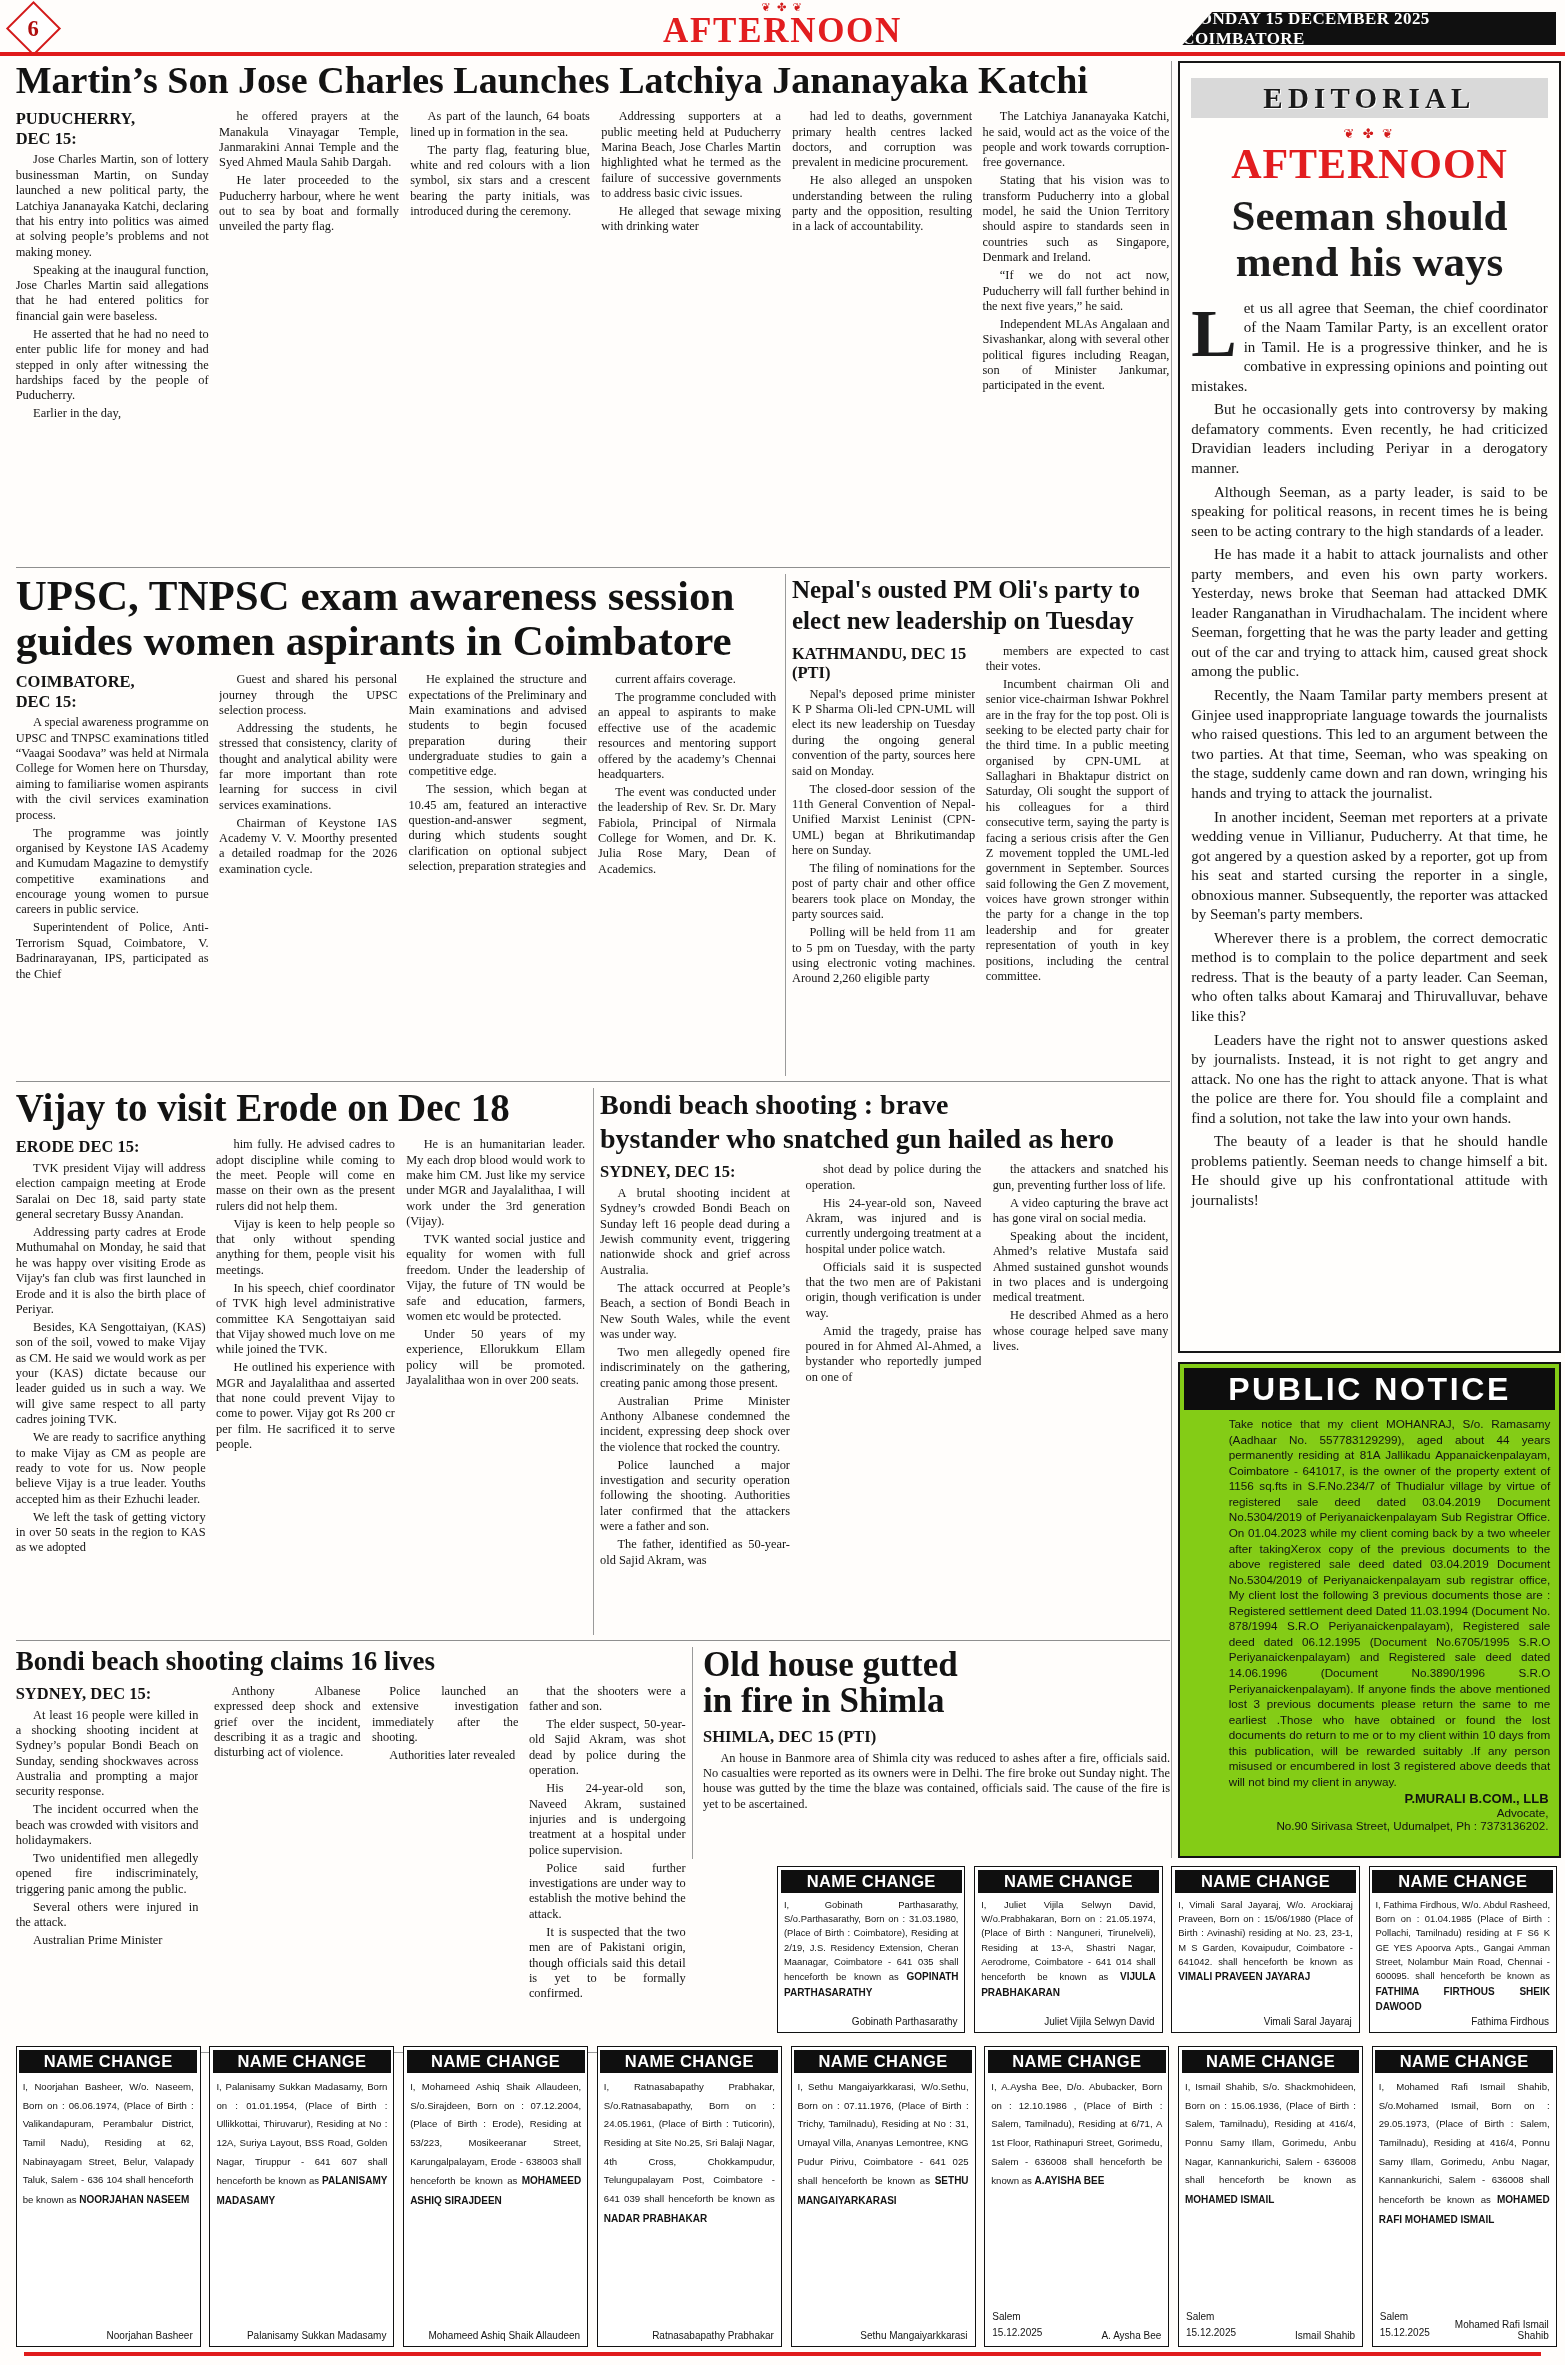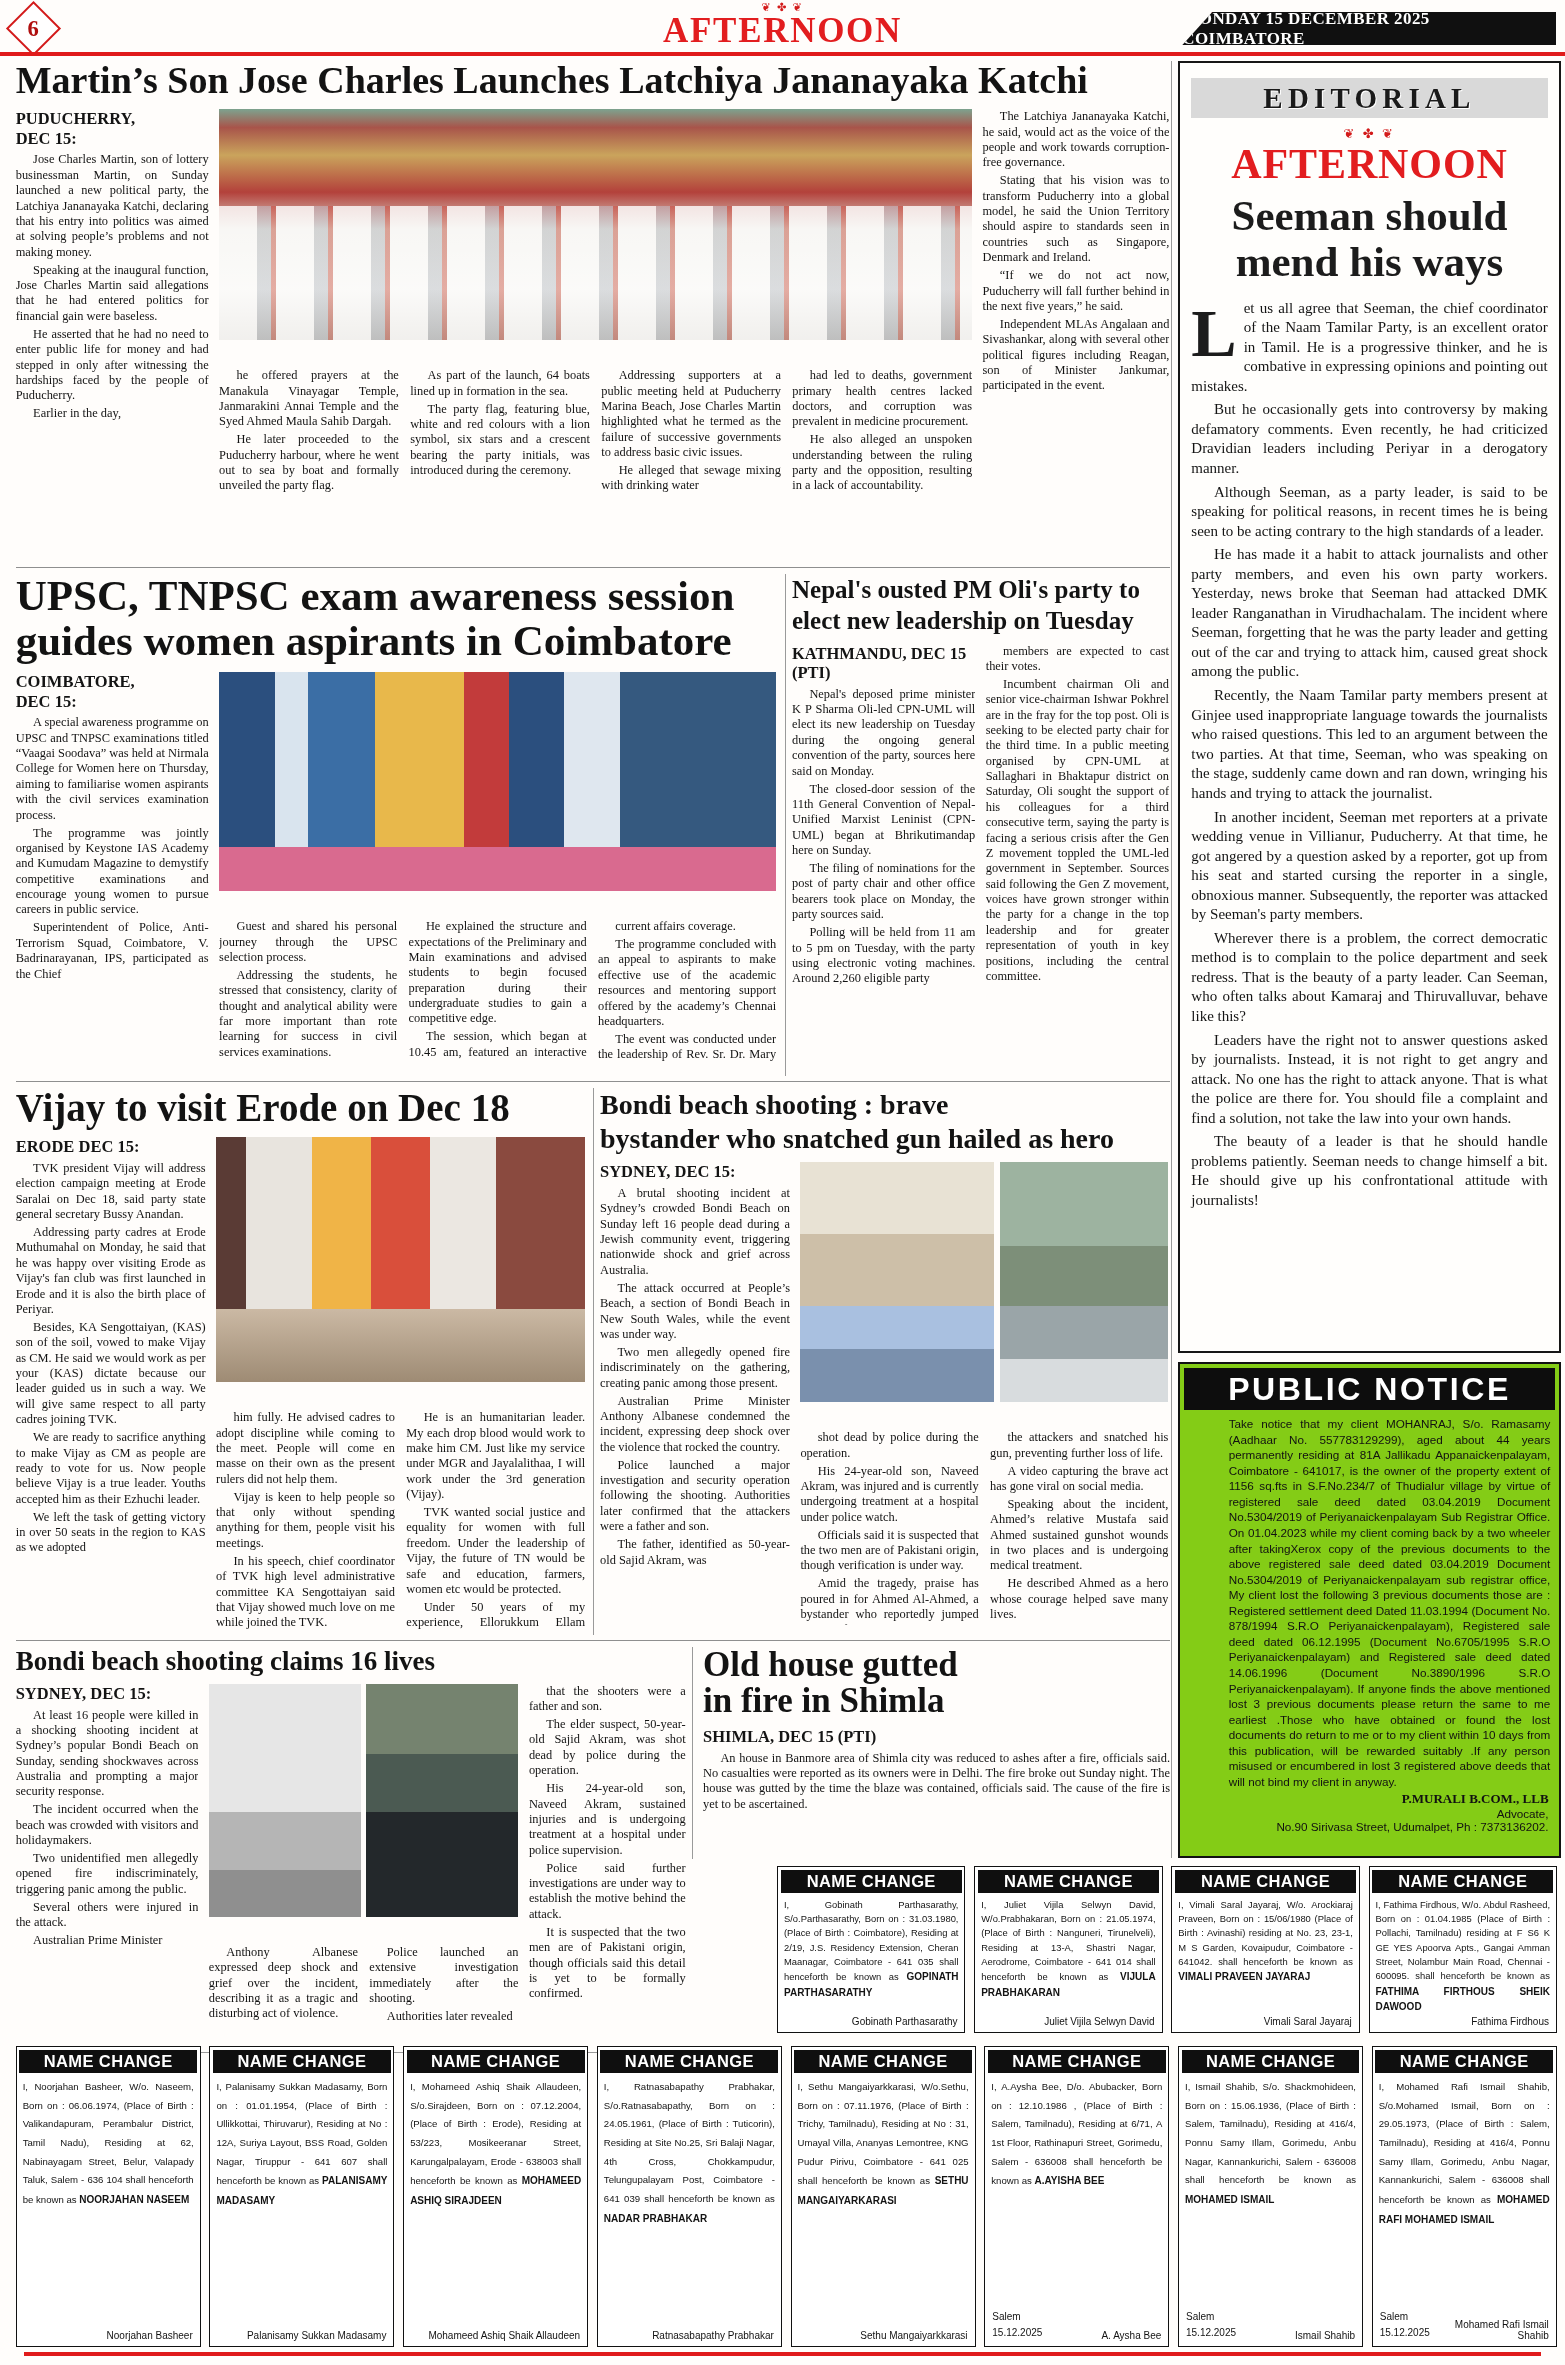--- a/index.html
+++ b/index.html
@@ -17,21 +17,21 @@
   .botrule{position:absolute;left:24px;top:2352px;width:1517px;height:4.3px;background:#e01b1b;}
   
   .art-head{font-family:"Liberation Serif",serif;font-weight:bold;color:#131313;line-height:1.04;margin:0;white-space:pre-line;}
   .dateline{font:bold 16.5px/1.18 "Liberation Serif",serif;white-space:pre-line;margin:0 0 4.3px;}
   .row{display:flex;gap:10.4px;}
   .cols{display:flex;gap:11.3px;overflow:hidden;}
   .fill{flex:1;min-height:0;}
   .ncol{flex:1 1 0;overflow:hidden;}
   .colwrap{display:flex;flex-direction:column;overflow:hidden;}
   p.np{margin:0 0 2.6px;text-indent:17.4px;text-align:justify;font-size:12.4px;line-height:1.24;font-family:"Liberation Serif",serif;color:#131313;}
-  .midwrap{display:flex;flex-direction:column;gap:21px;}
+  .midwrap{display:flex;flex-direction:row;}
   .photo{background:#c9c2b4;position:relative;overflow:hidden;flex-shrink:0;}
   .photorow{display:flex;gap:5.2px;flex-shrink:0;}
   .vline{position:absolute;width:0.9px;background:#9a9a9a;}
   .hline{position:absolute;height:0.9px;background:#8f8f8f;}
   
   .ph-martin{background:linear-gradient(180deg,#7da38f 0%,#a8544a 8%,#caa45c 20%,#b3413b 36%,#ddd8cc 52%,#ece9e1 78%,#b8b2a6 100%);}
   .ph-martin::after{content:"";position:absolute;left:0;bottom:0;width:100%;height:58%;background:repeating-linear-gradient(90deg,rgba(255,255,255,.8) 0 38px,rgba(198,206,220,.45) 38px 52px,rgba(213,60,48,.35) 52px 57px);}
   .ph-upsc{background:linear-gradient(90deg,#2b4f7e 0 10%,#d9e4ee 10% 16%,#3b6ea5 16% 28%,#e8b84b 28% 44%,#c23b3b 44% 52%,#2b4f7e 52% 62%,#dfe7ef 62% 72%,#35597f 72% 100%);}
   .ph-upsc::after{content:"";position:absolute;left:0;bottom:0;width:100%;height:20%;background:#d96a8f;}
   .ph-vijay{background:linear-gradient(90deg,#5a3b35 0 8%,#e8e4de 8% 26%,#f0b447 26% 42%,#d94f3b 42% 58%,#ebe7e1 58% 76%,#8a4a3f 76% 100%);}
@@ -47,21 +47,21 @@
   .edmast{text-align:center;font:bold 42px "Liberation Serif",serif;color:#e21d1f;letter-spacing:0.9px;line-height:1.05;}
   .edhead{text-align:center;font:bold 43px "Liberation Serif",serif;color:#1c1c1c;line-height:1.06;margin:7px 0 14px;}
   .edp{margin:0 0 4.3px;text-indent:22.6px;text-align:justify;font-size:15px;line-height:1.3;}
   .edp.first{text-indent:0;}
   .dropcap{float:left;font:bold 68px/0.8 "Liberation Serif",serif;padding:7px 7px 0 0;color:#1c1c1c;}
   
   .pnbox{border:2.6px solid #111;background:#84cc16;display:flex;flex-direction:column;}
   .pn-title{background:#0d0d0d;color:#fff;text-align:center;font:bold 32px/1.2 "Liberation Sans",sans-serif;letter-spacing:2.6px;margin:4.3px;padding:1.7px 0;}
   .pn-body{padding:1.7px 8.7px;font:11.7px/1.33 "Liberation Sans",sans-serif;text-align:justify;color:#111;margin-left:40px;}
   .pn-sign{padding:0 10.4px 5.2px;text-align:right;font-family:"Liberation Sans",sans-serif;color:#111;}
-  .pn-sign .l1{font-weight:bold;font-size:13px;font-family:Liberation Serif, serif;}
+  .pn-sign .l1{font-weight:bold;font-size:13px;}
   .pn-sign .l2,.pn-sign .l3{font-size:11.7px;}
   
   .ncrow{position:absolute;display:flex;gap:8.7px;box-sizing:border-box;}
   .ncbox{flex:1 1 0;border:1.7px solid #111;background:#fff;display:flex;flex-direction:column;overflow:hidden;}
   .nctitle{background:#0f0f0f;color:#fff;text-align:center;font:bold 16.5px/1.4 "Liberation Sans",sans-serif;margin:2.6px 2.6px 0;letter-spacing:0.4px;}
   .ncbody{flex:1;padding:5.2px 6px 0;font:9.4px/1.52 "Liberation Sans",sans-serif;text-align:justify;color:#131313;}
   .ncbody b{font-size:10px;}
   .row2 .ncbody{font-size:9.6px;line-height:1.95;}
   .ncfoot{display:flex;justify-content:flex-start;align-items:flex-end;padding:1.7px 7px 5.2px;font:10px "Liberation Sans",sans-serif;color:#131313;}
   .ncsign{margin-left:auto;text-align:right;}

